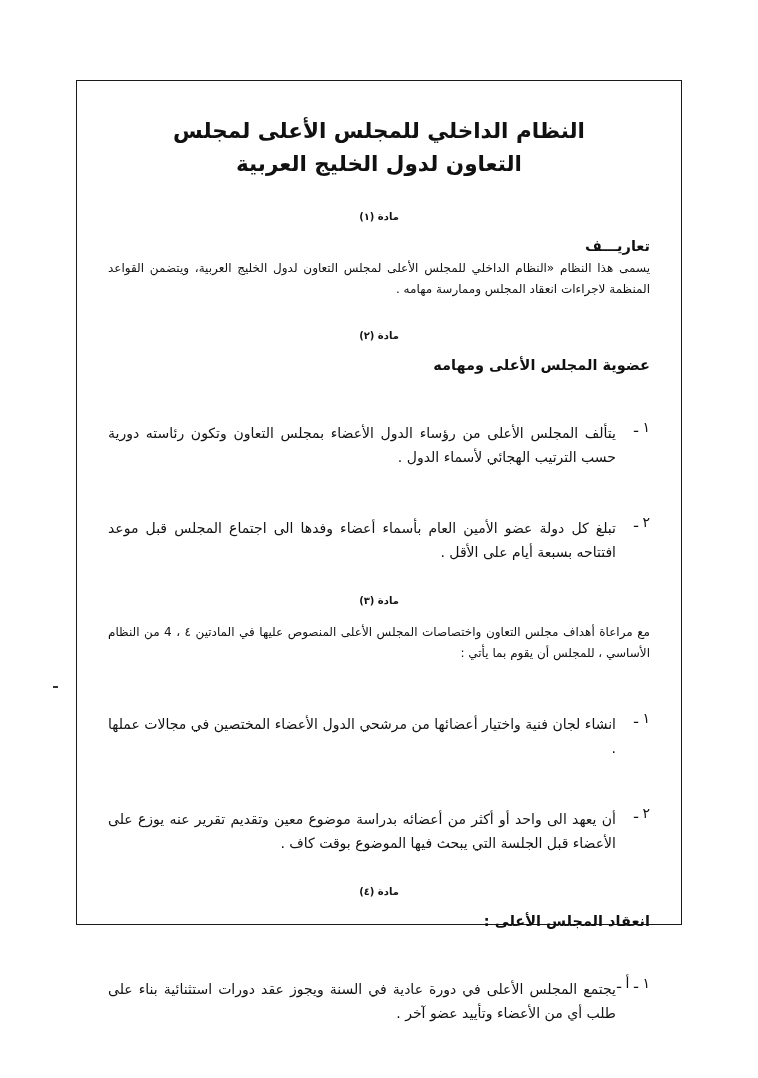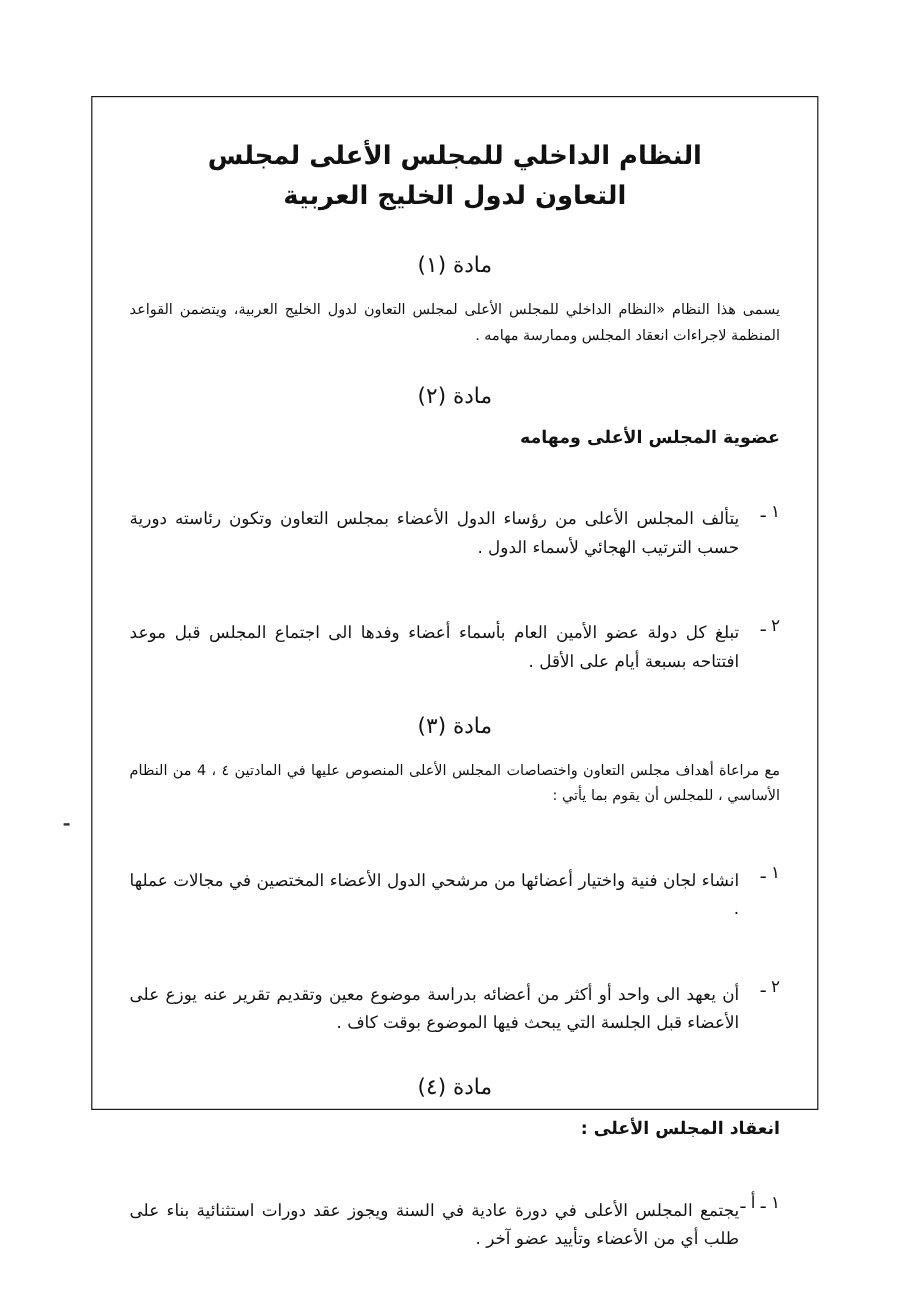--- a/index.html
+++ b/index.html
@@ -47,22 +47,22 @@
     font-weight: bold;
     line-height: 1.55;
     margin: 16px 0 0 0;
     letter-spacing: 0px;
   }
   .doc-title .line {
     display: block;
   }
   .article-head {
     text-align: center;
-    font-size: 18px;
-    font-weight: normal;
+    font-size: 10px;
+    font-weight: bold;
     margin: 30px 0 16px 0;
   }
   .section-label {
     font-size: 14.5px;
     font-weight: bold;
     text-align: right;
     margin: 0 0 4px 0;
   }
   .para {
     font-size: 12px;
@@ -135,20 +135,21 @@
 
   <div class="content">
 
     <div class="doc-title">
       <span class="line">النظام الداخلي للمجلس الأعلى لمجلس</span>
       <span class="line">التعاون لدول الخليج العربية</span>
     </div>
 
     <div class="block">
       <div class="article-head">مادة (١)</div>
+      <div class="section-label">تعاريـــف</div>
       <div class="para">يسمى هذا النظام «النظام الداخلي للمجلس الأعلى لمجلس التعاون لدول الخليج العربية، ويتضمن القواعد المنظمة لاجراءات انعقاد المجلس وممارسة مهامه .</div>
     </div>
 
     <div class="block">
       <div class="article-head">مادة (٢)</div>
       <div class="section-label">عضوية المجلس الأعلى ومهامه</div>
       <ul class="list">
         <li>
           <span class="marker">١ ـ</span>
           <span class="text">يتألف المجلس الأعلى من رؤساء الدول الأعضاء بمجلس التعاون وتكون رئاسته دورية حسب الترتيب الهجائي لأسماء الدول .</span>

